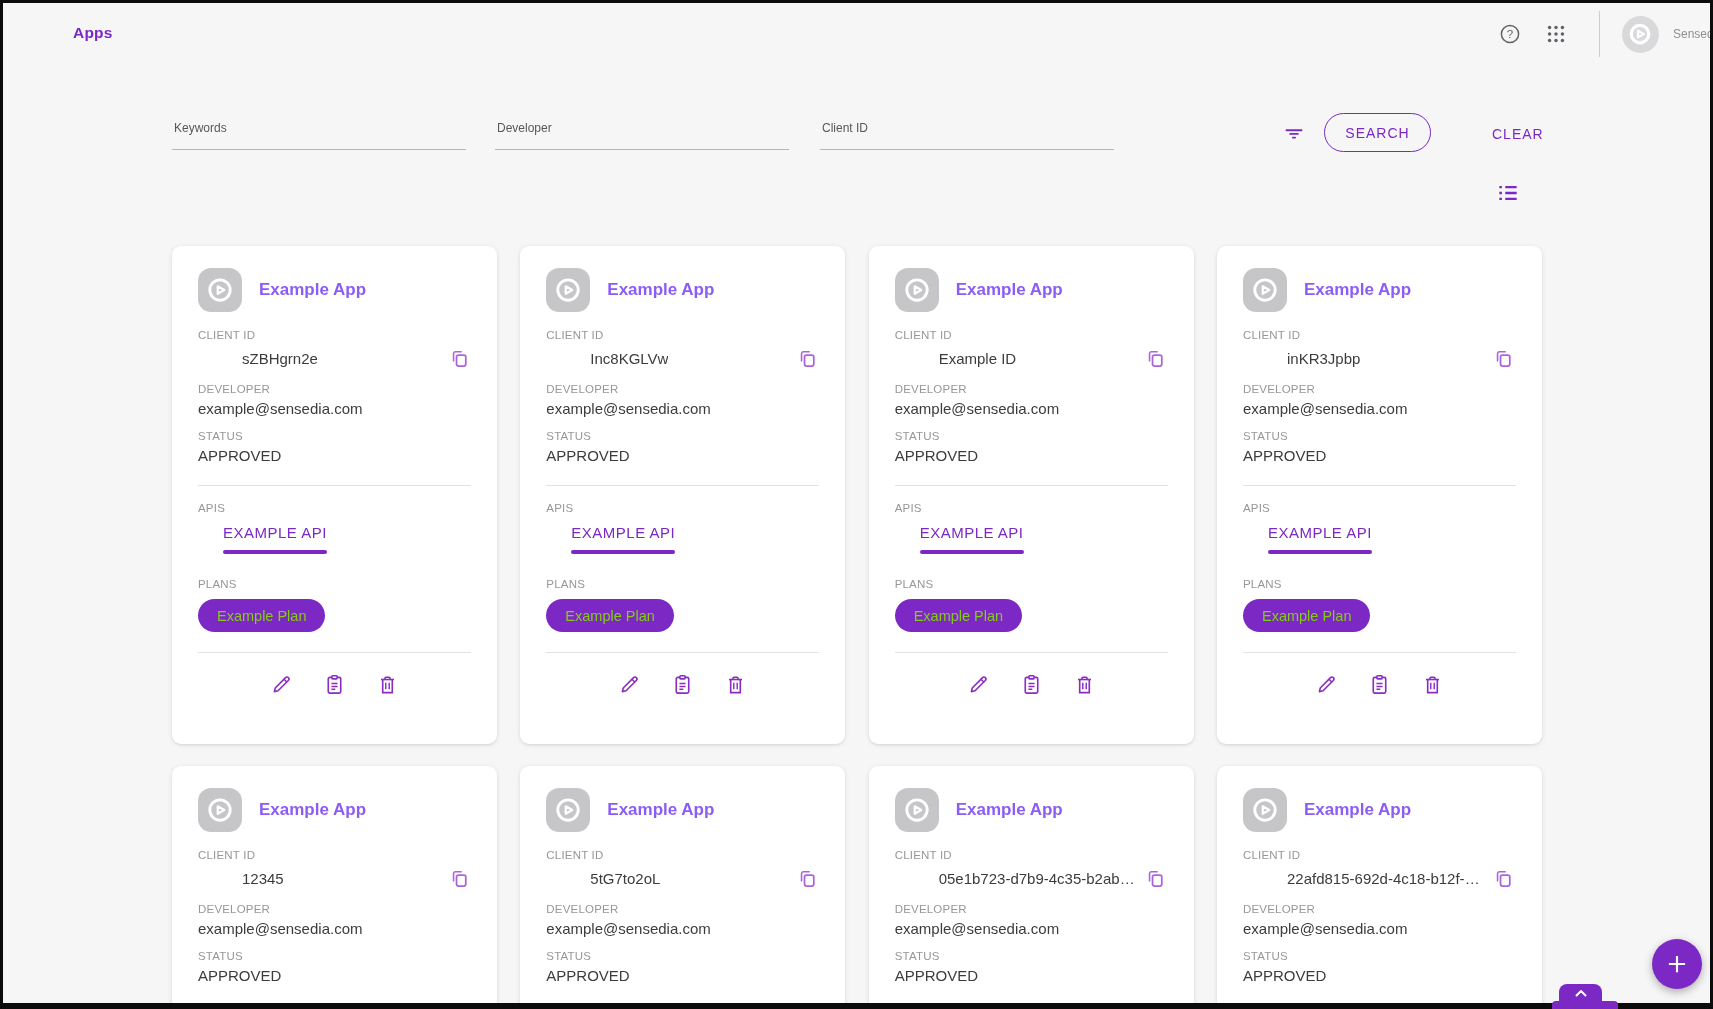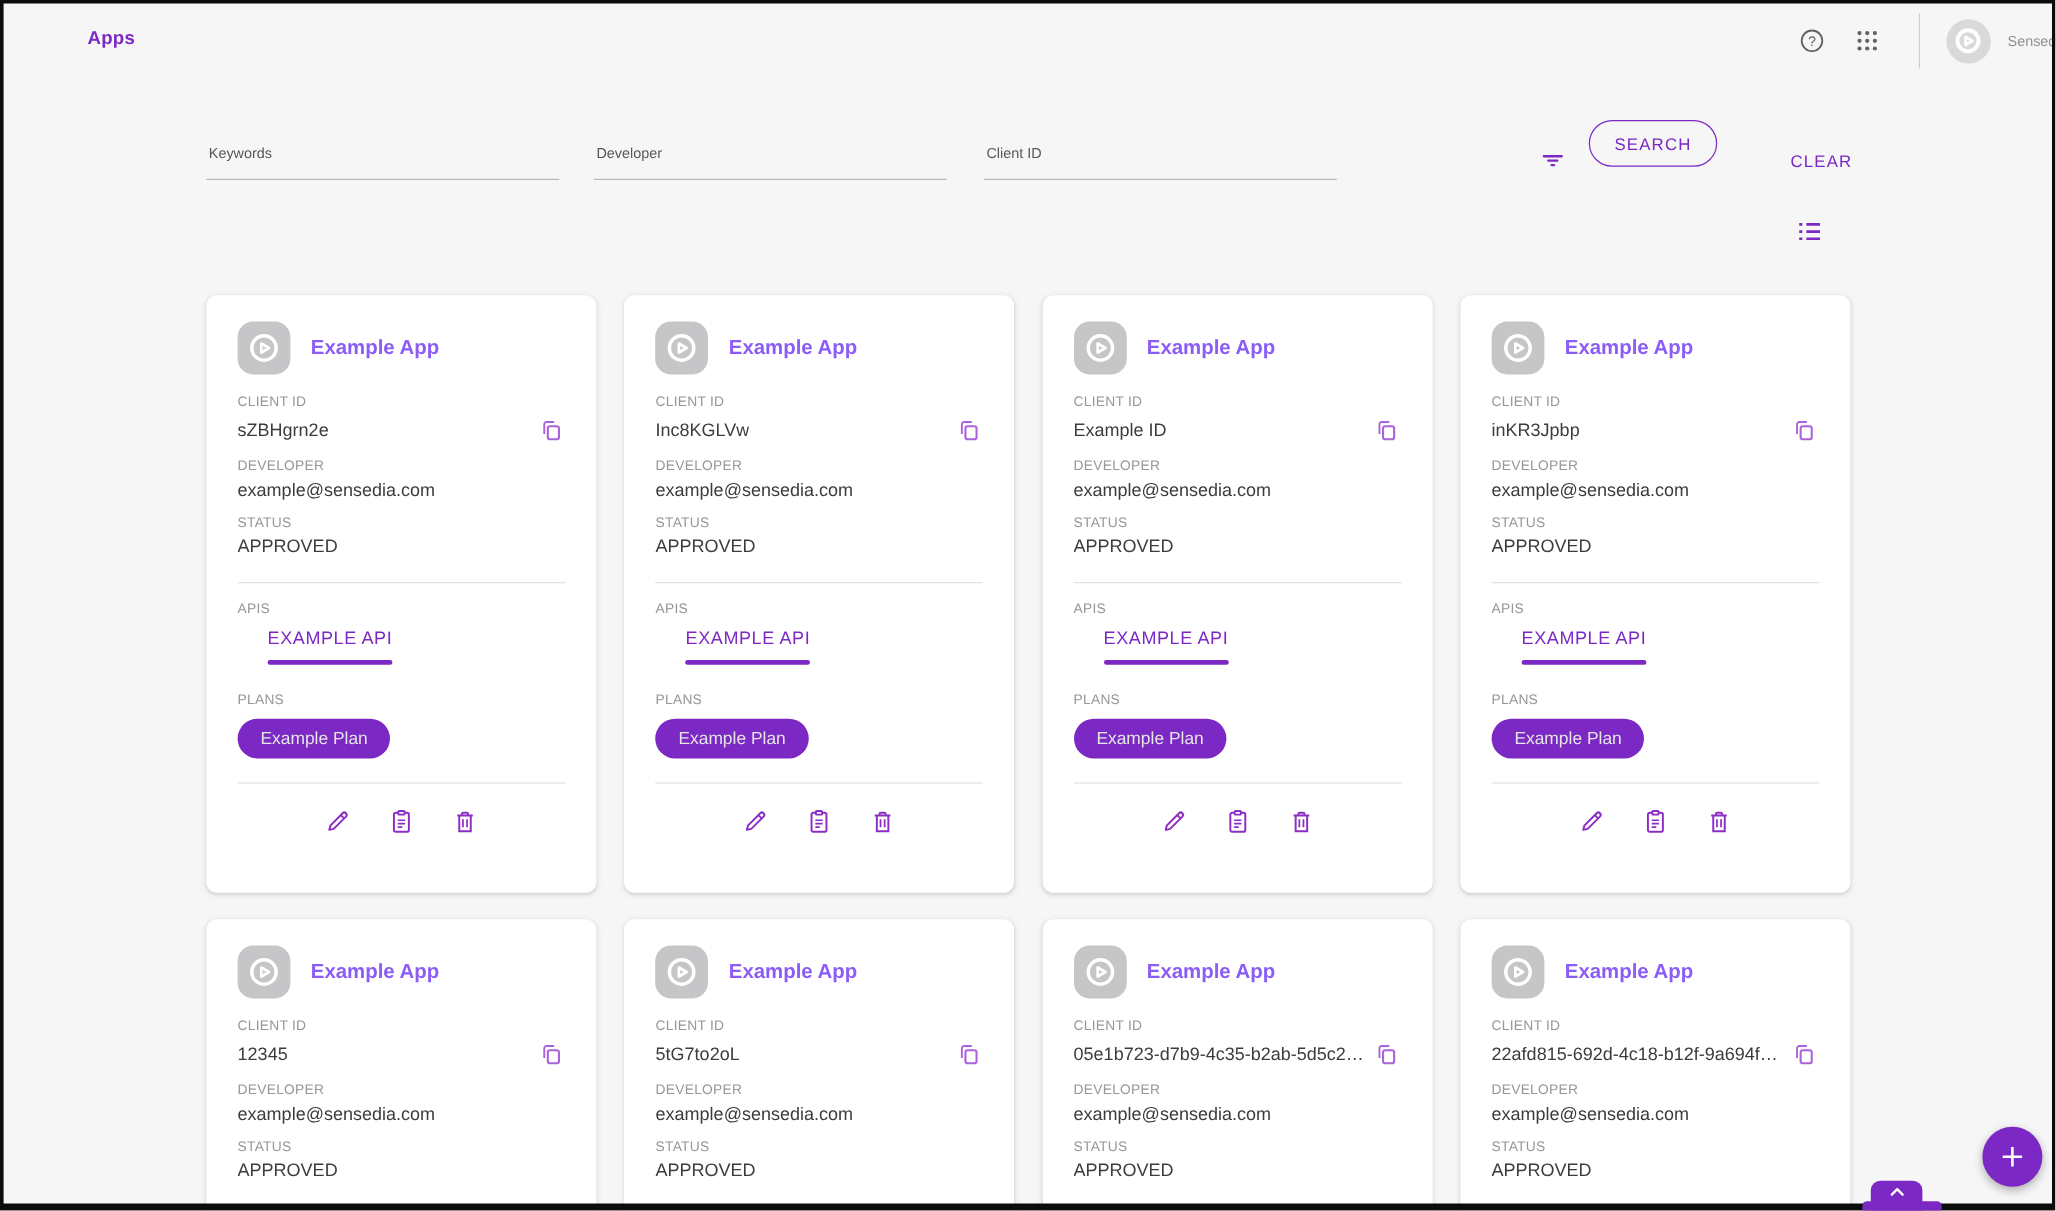--- a/index.html
+++ b/index.html
@@ -18,41 +18,41 @@
   .avatar{width:37px;height:37px;border-radius:50%;background:#d9d9db;display:flex;align-items:center;justify-content:center;margin-right:14px;cursor:pointer;}
   .brand-name{font-size:12px;color:var(--brand-gray,#8f8f92);}
 
   
   .filter-input{position:absolute;top:112px;height:38px;width:294px;background:transparent;border:none;border-bottom:1px solid #b7b7ba;font-family:"Liberation Sans",sans-serif;font-size:12px;color:#3c3c3f;padding:0 2px 6px 2px;box-sizing:border-box;outline:none;}
   .filter-input::placeholder{color:#58585c;opacity:1;}
   #f-keywords{left:172px;}
   #f-developer{left:495px;}
   #f-clientid{left:820px;}
   .filter-icon-btn{position:absolute;left:1281px;top:120px;width:26px;height:26px;color:var(--primary,#7c28c4);}
-  .search-btn{position:absolute;left:1324px;top:100px;width:107px;height:39px;border:1.4px solid var(--primary,#7c28c4);border-radius:20px;background:transparent;color:var(--primary,#7c28c4);font-family:"Liberation Sans",sans-serif;font-size:14px;letter-spacing:1px;cursor:pointer;}
+  .search-btn{position:absolute;left:1324px;top:113px;width:107px;height:39px;border:1.4px solid var(--primary,#7c28c4);border-radius:20px;background:transparent;color:var(--primary,#7c28c4);font-family:"Liberation Sans",sans-serif;font-size:14px;letter-spacing:1px;cursor:pointer;}
   .clear-btn{position:absolute;left:1488px;top:122px;background:none;border:none;color:var(--primary,#7c28c4);font-family:"Liberation Sans",sans-serif;font-size:14px;letter-spacing:1px;cursor:pointer;padding:4px;}
   .list-toggle{position:absolute;left:1494px;top:179px;width:28px;height:28px;color:var(--primary,#7c28c4);}
 
   
   .grid{position:absolute;left:172px;top:246px;width:1370px;display:grid;grid-template-columns:repeat(4,325px);justify-content:space-between;row-gap:22px;}
   .card{box-sizing:border-box;height:498px;background:var(--card-bg,#ffffff);border-radius:9px;box-shadow:0 1px 5px rgba(0,0,0,.10),0 1px 2px rgba(0,0,0,.06);padding:22px 26px;}
   .card-head{display:flex;align-items:center;gap:17px;margin-bottom:17px;}
   .app-icon{width:44px;height:44px;border-radius:13px;background:#c6c6c8;display:flex;align-items:center;justify-content:center;flex:none;}
   .card-title{margin:0;font-size:17px;font-weight:700;color:#8b5cf6;}
   .field{margin-bottom:13px;}
   .field-label{font-size:11.5px;font-weight:500;color:var(--label-gray,#97979b);letter-spacing:.2px;margin-bottom:5px;}
-  .field-row{display:flex;align-items:center;justify-content:space-between;gap:6px;}
+  .field-row{display:flex;align-items:center;justify-content:space-between;gap:6px;margin-left:44px;}
   .field-value{font-size:15px;color:var(--value-dark,#3c3c3f);white-space:nowrap;overflow:hidden;text-overflow:ellipsis;min-width:0;}
   .copy-btn{width:24px;height:24px;color:var(--primary-light,#ab63dd);flex:none;}
   .hr{height:1px;background:#e2e2e4;margin-top:21px;}
   .apis-label{margin-top:16px;margin-bottom:0;}
   .api-tab{display:inline-block;margin:10px 0 0 23px;background:none;border:none;padding:0 2px;color:var(--primary,#7c28c4);font-family:"Liberation Sans",sans-serif;font-size:15px;font-weight:500;letter-spacing:.5px;cursor:pointer;}
   .api-tab::after{content:"";display:block;height:4px;background:var(--primary,#7c28c4);border-radius:2px;margin-top:9px;}
   .plans-label{margin-top:24px;margin-bottom:0;}
-  .plan-pill{display:inline-block;margin-top:9px;height:33px;padding:0 19px;border:none;border-radius:17px;background:var(--primary,#7c28c4);color:#e5e5e5;font-family:"Liberation Sans",sans-serif;font-size:14.5px;cursor:pointer;}
+  .plan-pill{display:inline-block;margin-top:9px;height:33px;padding:0 19px;border:none;border-radius:17px;background:var(--primary,#7c28c4);color:#84cc16;font-family:"Liberation Sans",sans-serif;font-size:14.5px;cursor:pointer;}
   .hr2{margin-top:20px;}
   .actions{display:flex;justify-content:center;gap:29px;margin-top:19px;}
   .action-btn{width:24px;height:24px;color:#8d2cc5;}
 
   
   .fab{position:absolute;left:1652px;top:939px;width:50px;height:50px;border-radius:50%;border:none;background:var(--primary,#7c28c4);color:#fff;box-shadow:0 3px 8px rgba(0,0,0,.3);cursor:pointer;display:flex;align-items:center;justify-content:center;z-index:30;}
   .scroll-top{position:absolute;left:1559px;top:984px;width:43px;height:25px;border:none;border-radius:8px 8px 0 0;background:var(--primary,#7c28c4);color:#fff;cursor:pointer;z-index:45;display:flex;justify-content:center;padding-top:3px;box-sizing:border-box;}
   .scroll-top-base{position:absolute;left:1552px;top:1001px;width:66px;height:8px;border-radius:4px 4px 0 0;background:var(--primary,#7c28c4);z-index:45;}
   svg{display:block;}
 </style>

